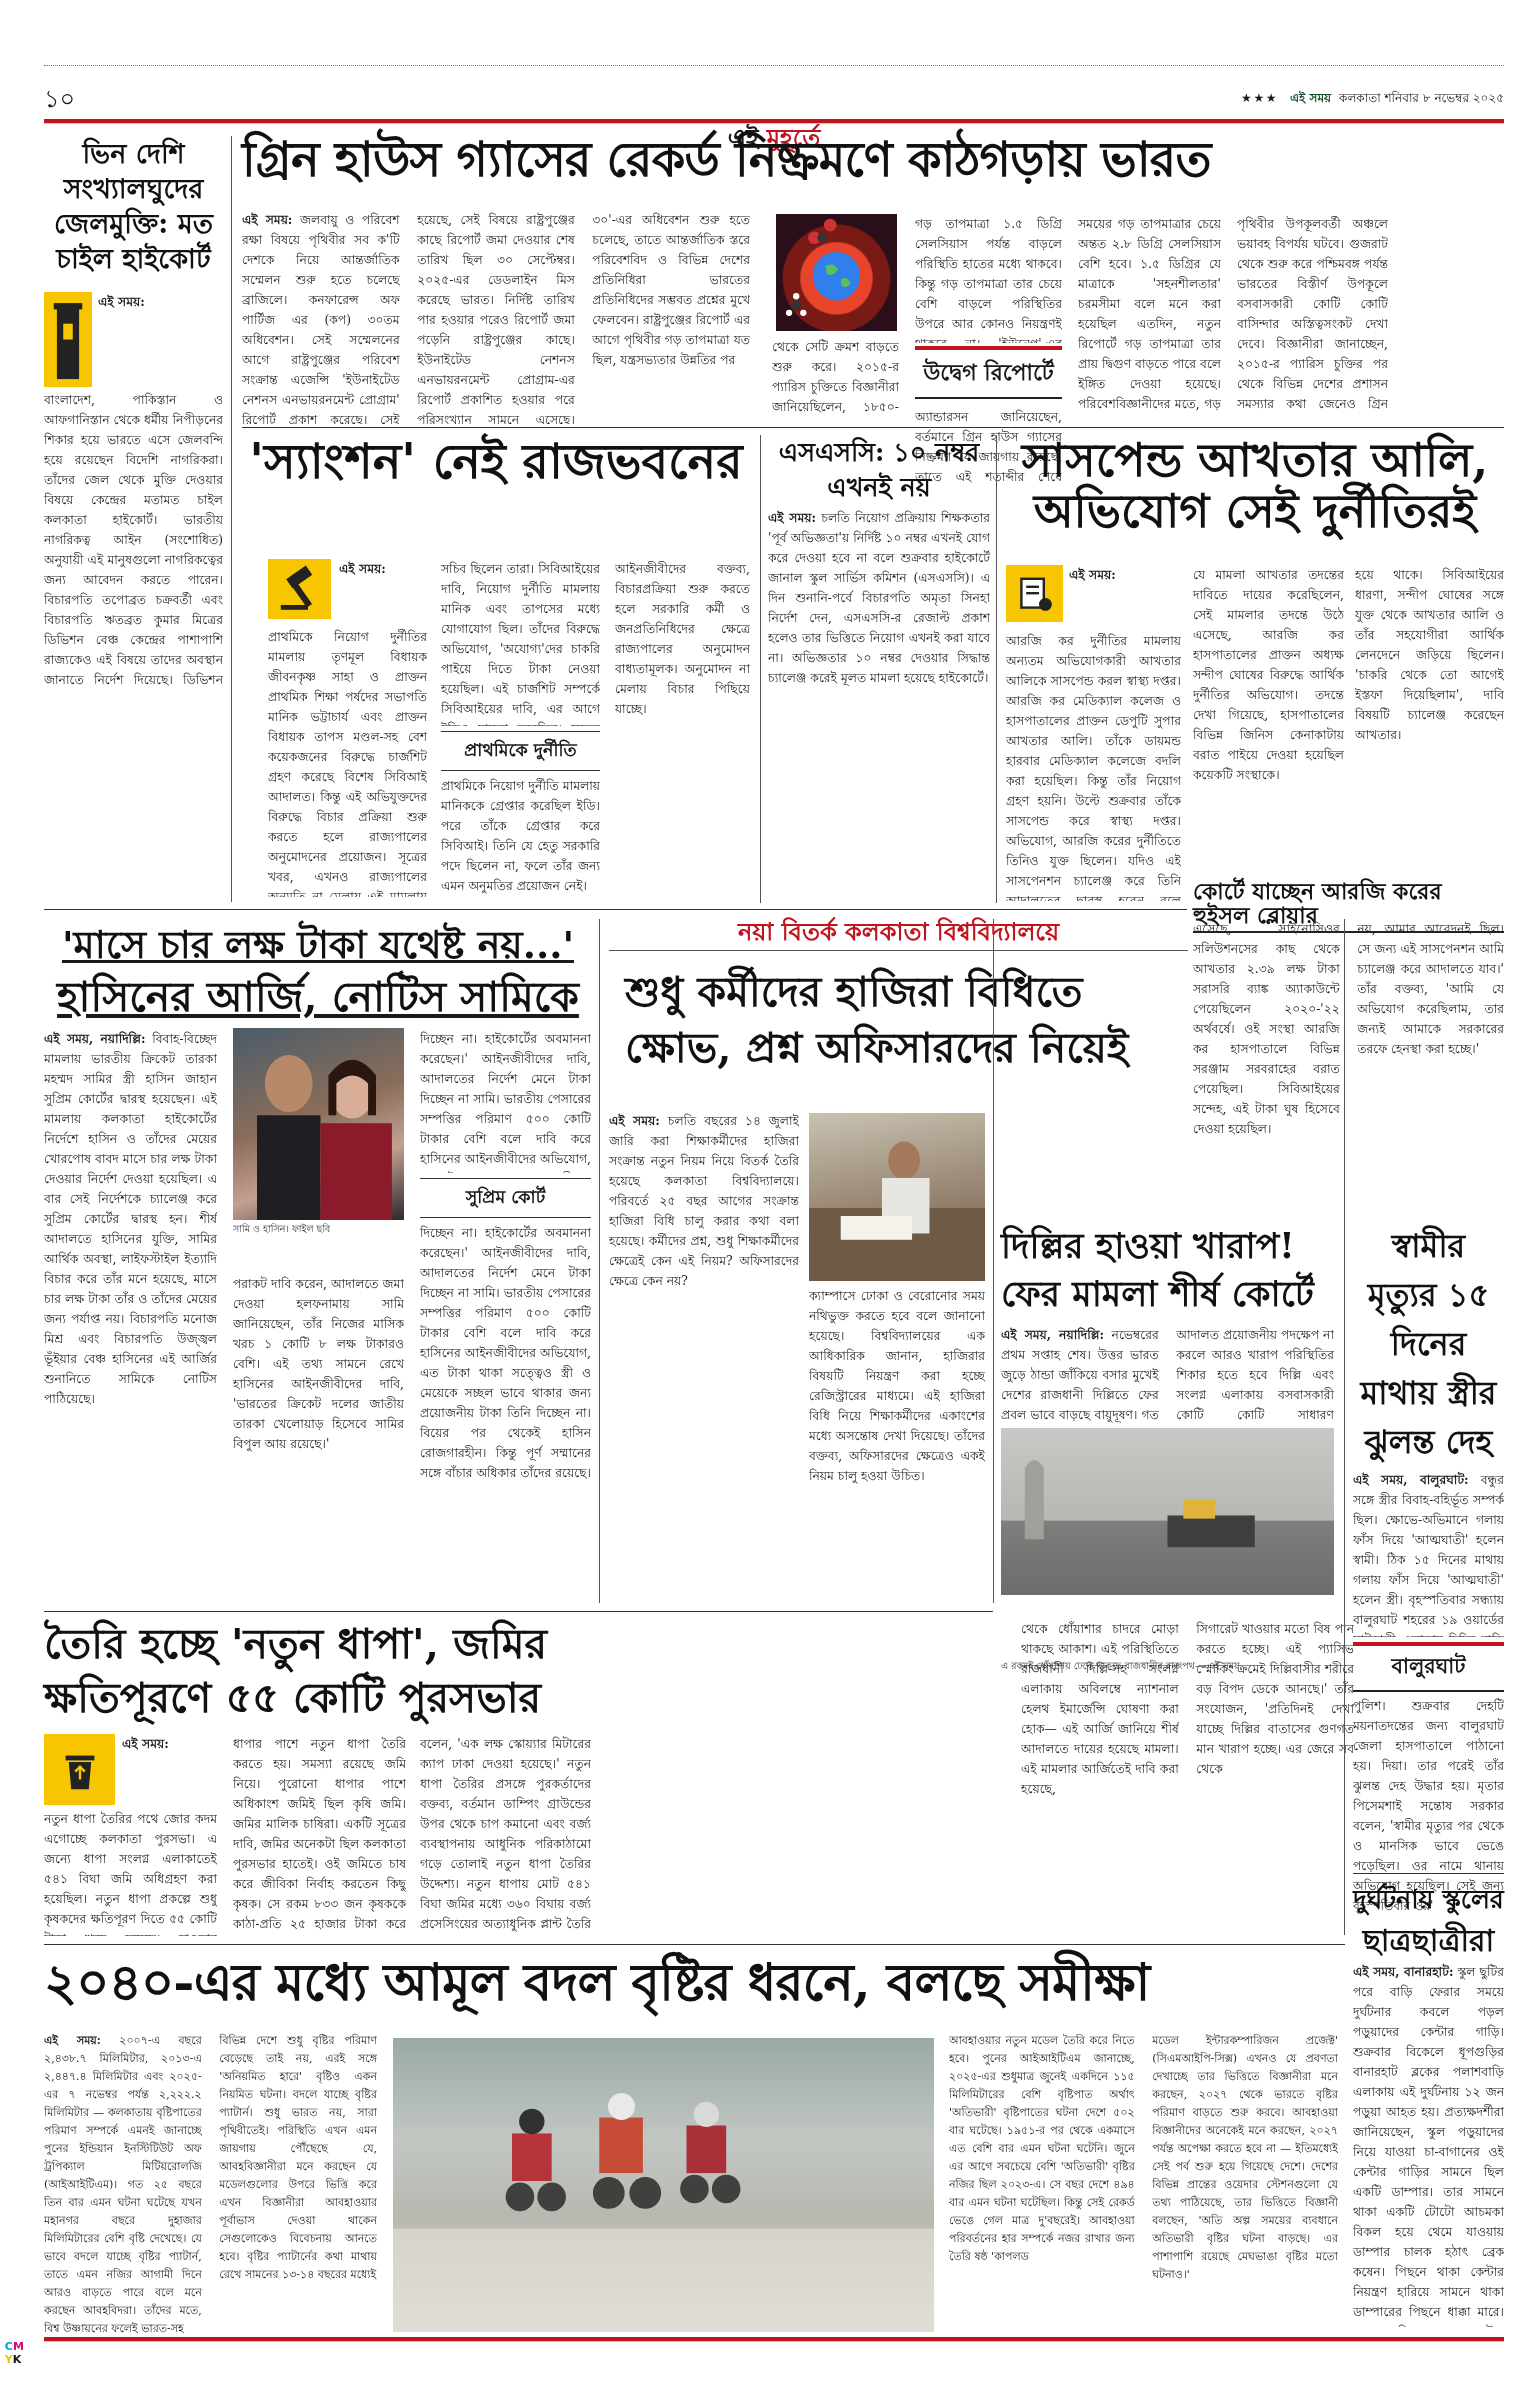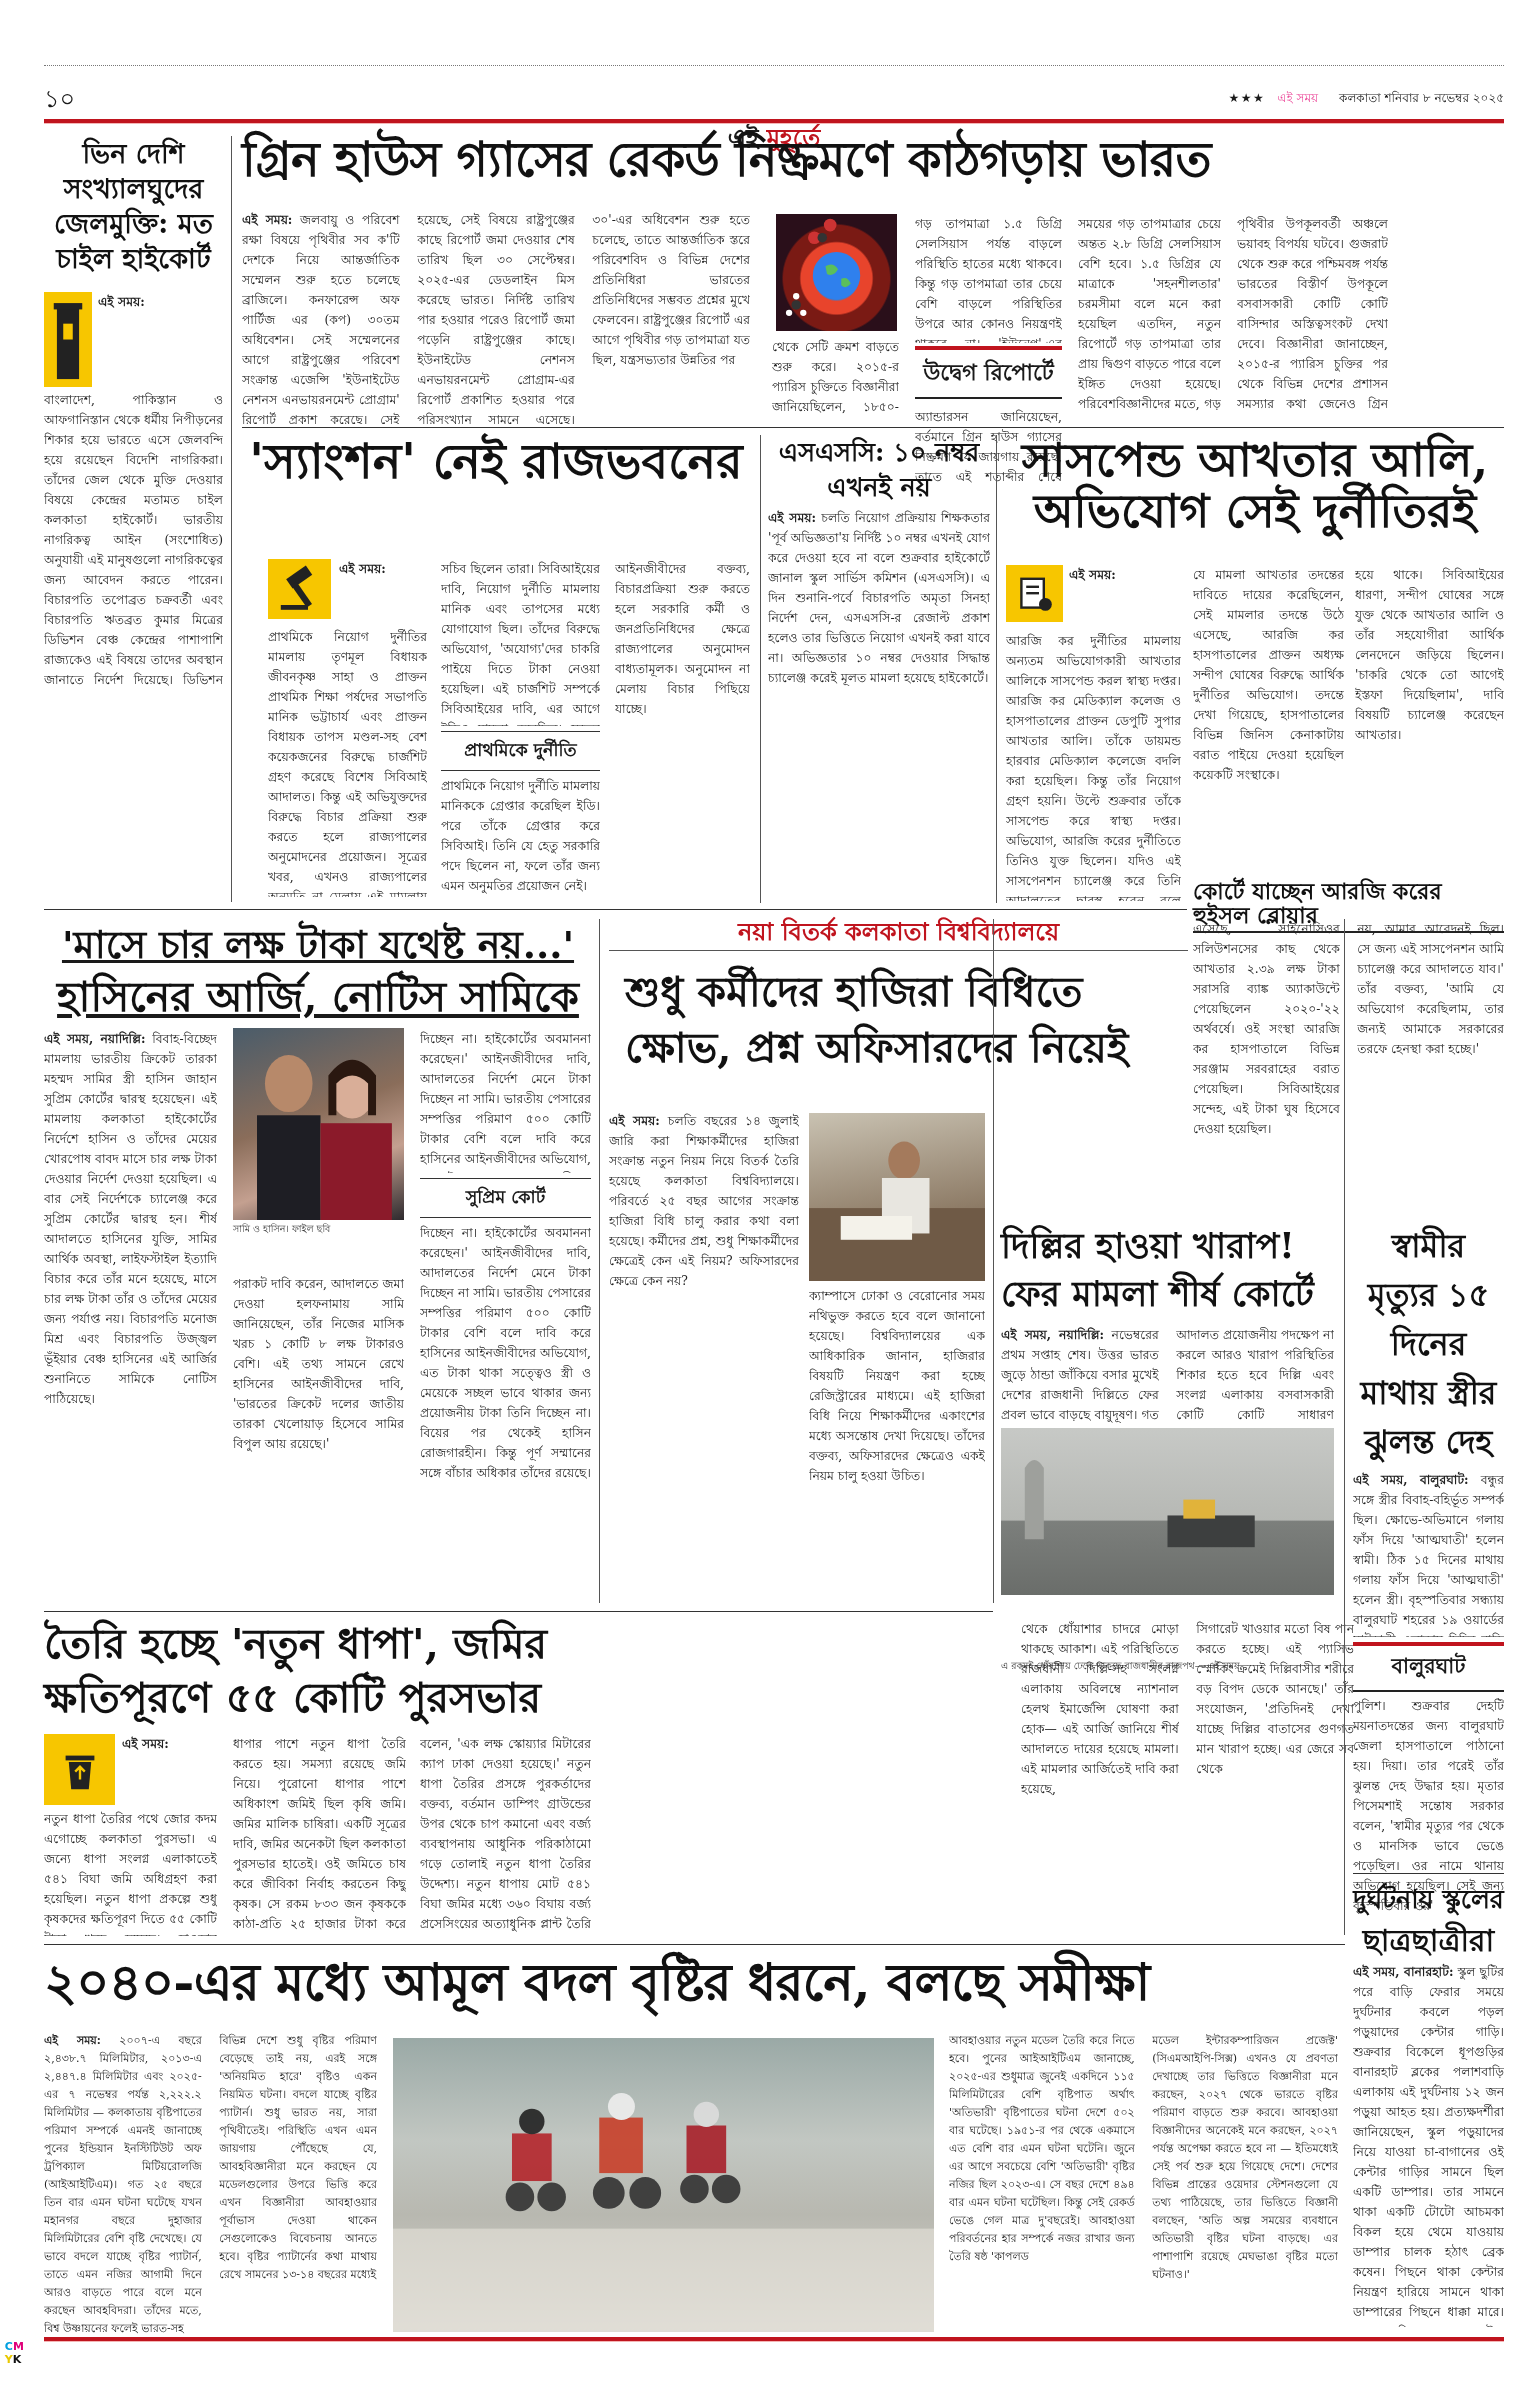--- a/index.html
+++ b/index.html
@@ -6,21 +6,21 @@
   body { width: 1534px; height: 2389px; background: #fff; font-family: "DejaVu Sans", sans-serif; color: #1a1a1a; position: relative; overflow: hidden; }
   .page { position: absolute; left: 44px; top: 0; width: 1460px; height: 2389px; }
   .abs { position: absolute; }
   .dotrule { position: absolute; left: 0; right: 0; top: 65px; border-top: 1.6px dotted #777; }
   .masthead { position: absolute; left: 0; right: 0; top: 70px; height: 49px; }
   .pageno { position: absolute; left: 0; top: 9.5px; font-size: 24px; font-family: "DejaVu Serif", serif; }
   .section-title { position: absolute; left: 0; right: 0; top: 1.6px; text-align: center; font-size: 24px; font-weight: bold; font-family: "DejaVu Serif", serif; margin-top: 47px; }
   .section-title .red { color: #c0141e; }
   .dateline { position: absolute; right: 0; top: 19px; font-size: 12px; }
   .dateline .stars { letter-spacing: 1.6px; margin-right: 8px; }
-  .dateline .brand { color: #ec4899; font-weight: normal; margin-right: 17px; }
+  .dateline .brand { color: #14532d; font-weight: bold; margin-right: 4px; }
   .redbar { position: absolute; left: 0; right: 0; height: 4.8px; background: #c0141e; border-bottom: 1.6px solid #f4b6b6; }
   .hr { position: absolute; height: 0; border-top: 1.6px solid #333; }
   .vr { position: absolute; width: 0; border-left: 1.6px solid #555; }
   .hl { font-family: "DejaVu Serif", serif; font-weight: bold; color: #111; line-height: 1.1; }
   .hl-xl { font-size: 59px; letter-spacing: -0.8px; white-space: nowrap; }
   .hl-l { font-size: 51px; }
   .hl-s { font-size: 27px; }
   .hl-red { color: #c0141e; }
   .body { font-family: "DejaVu Serif", serif; font-size: 12.3px; line-height: 20px; text-align: justify; color: #222; overflow: hidden; }
   .body b { font-weight: bold; }

